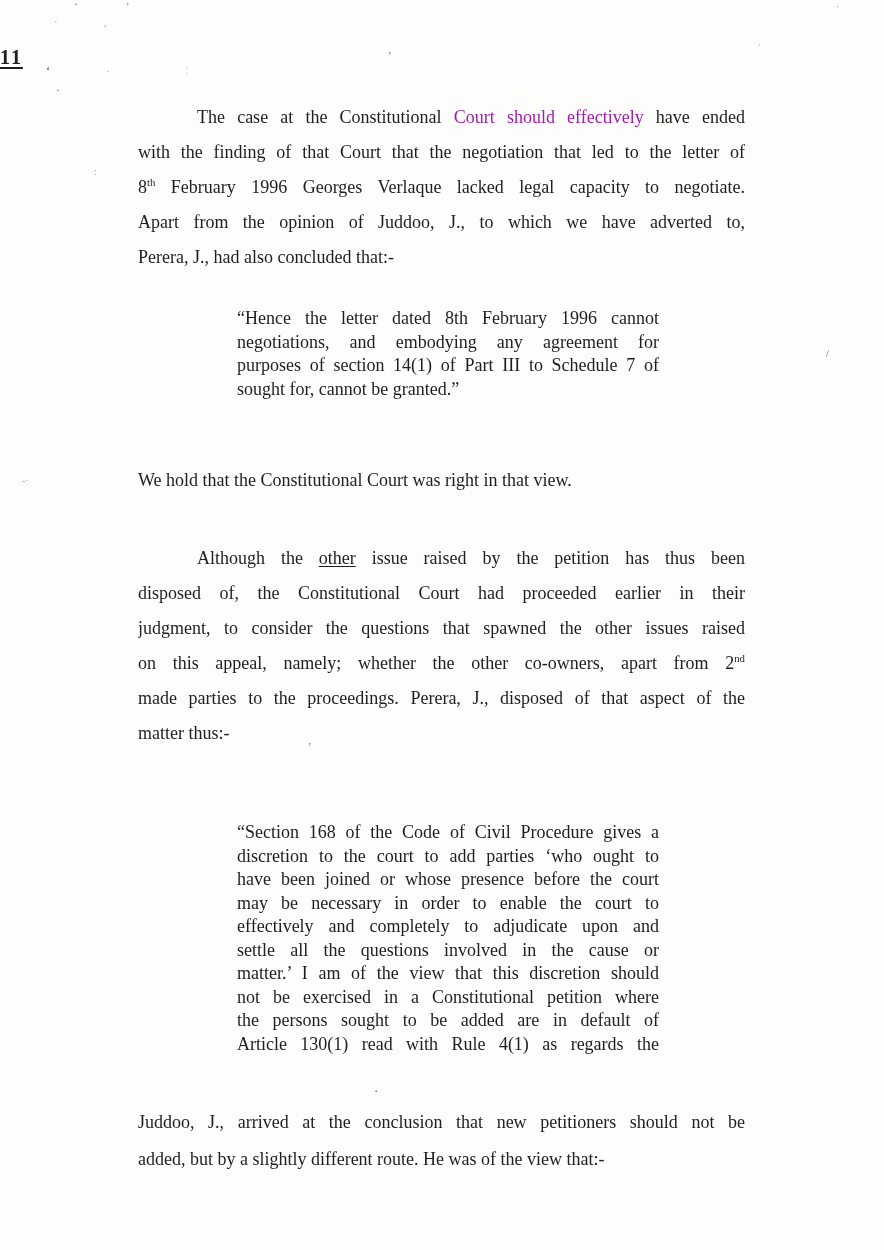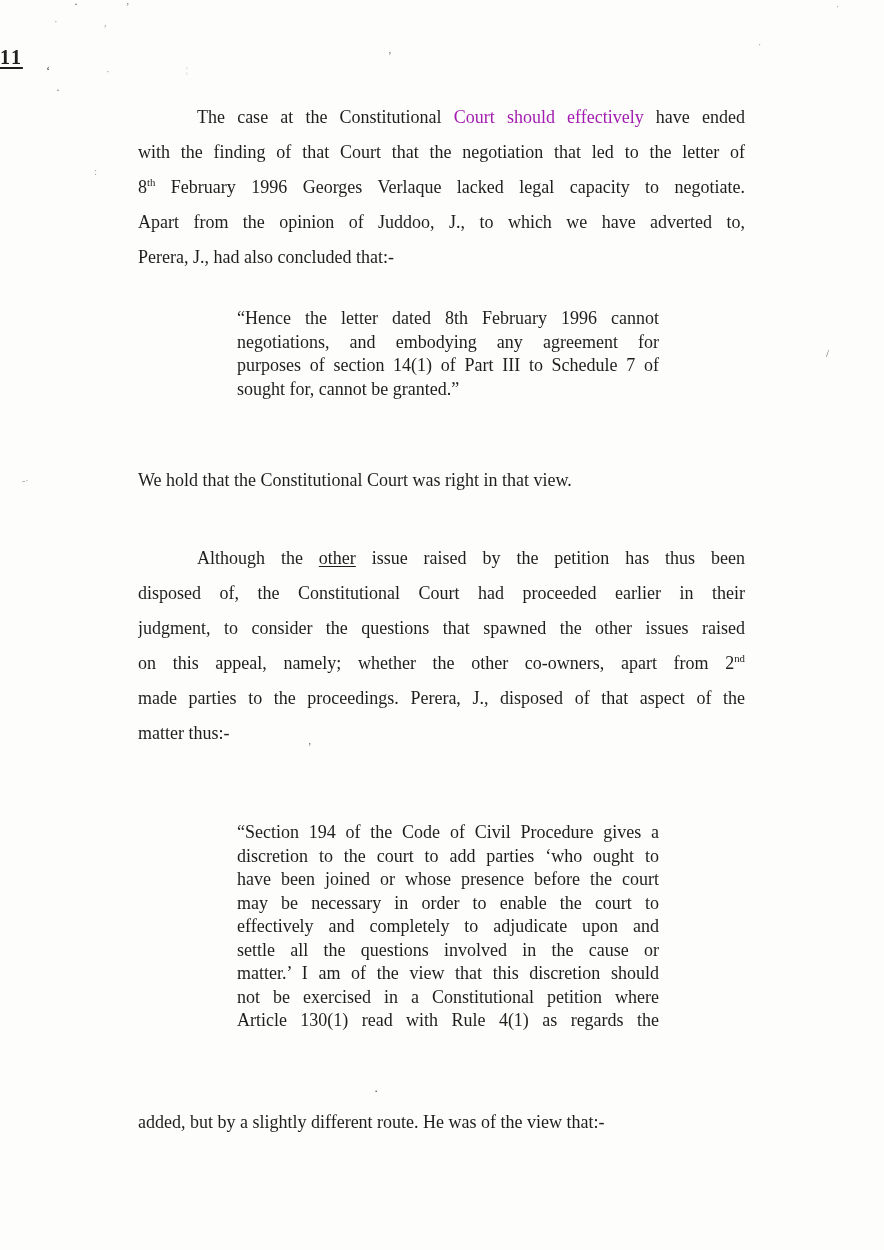--- a/index.html
+++ b/index.html
@@ -87,32 +87,34 @@
   <div class="block para p2">
       <div class="line indent">Although the <u>other</u> issue raised by the petition has thus been</div>
       <div class="line">disposed of, the Constitutional Court had proceeded earlier in their</div>
       <div class="line">judgment, to consider the questions that spawned the other issues raised</div>
       <div class="line">on this appeal, namely; whether the other co-owners, apart from 2<sup>nd</sup></div>
       <div class="line">made parties to the proceedings. Perera, J., disposed of that aspect of the</div>
       <div class="line last">matter thus:-</div>
     </div>
 
   <div class="block quote q2">
-      <div class="line">“Section 194 of the Code of Civil Procedure gives a</div>
+      <div class="line">“Section 168 of the Code of Civil Procedure gives a</div>
       <div class="line">discretion to the court to add parties ‘who ought to</div>
       <div class="line">have been joined or whose presence before the court</div>
       <div class="line">may be necessary in order to enable the court to</div>
       <div class="line">effectively and completely to adjudicate upon and</div>
       <div class="line">settle all the questions involved in the cause or</div>
       <div class="line">matter.’ I am of the view that this discretion should</div>
       <div class="line">not be exercised in a Constitutional petition where</div>
+      <div class="line">the persons sought to be added are in default of</div>
       <div class="line">Article 130(1) read with Rule 4(1) as regards the</div>
     </div>
 
   <div class="block para p3">
+      <div class="line">Juddoo, J., arrived at the conclusion that new petitioners should not be</div>
       <div class="line last">added, but by a slightly different route. He was of the view that:-</div>
     </div>
 
   <div></div>
 
 <span class="speck" style="left: 74px; top: -2px; opacity: 0.8; font-size: 12px;">·</span>
     <span class="speck" style="left: 126px; top: 2px; opacity: 0.7; font-size: 10px;">’</span>
     <span class="speck" style="left: 54px; top: 16px; opacity: 0.5; font-size: 11px;">·</span>
     <span class="speck" style="left: 104px; top: 18px; opacity: 0.5; font-size: 10px;">,</span>
     <span class="speck" style="left: 46px; top: 64px; opacity: 0.9; font-size: 13px;">‘</span>

